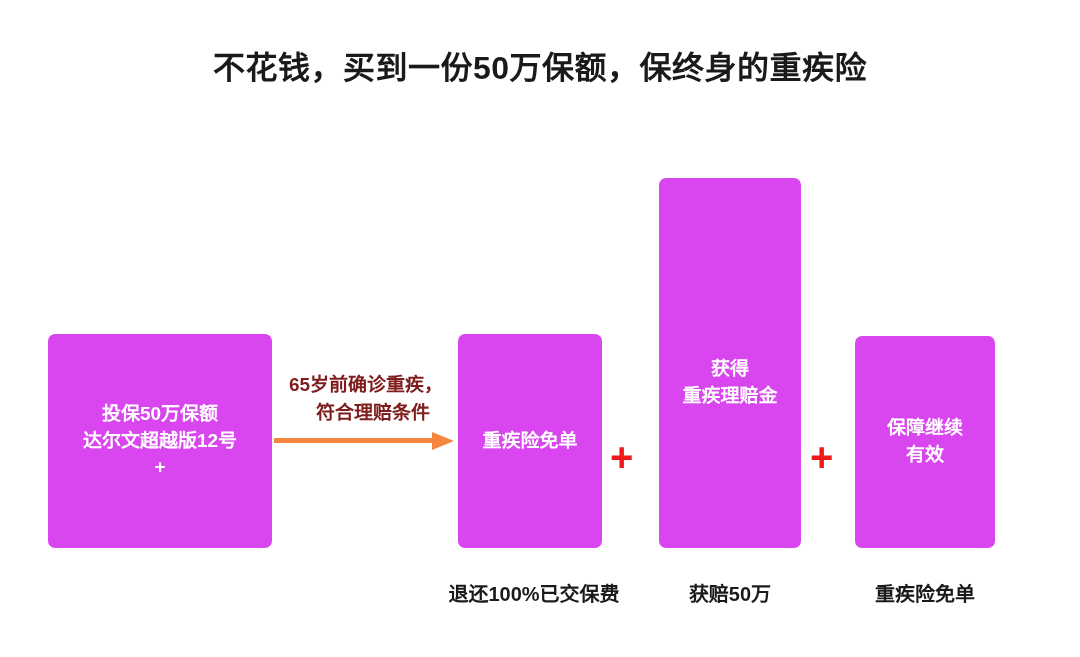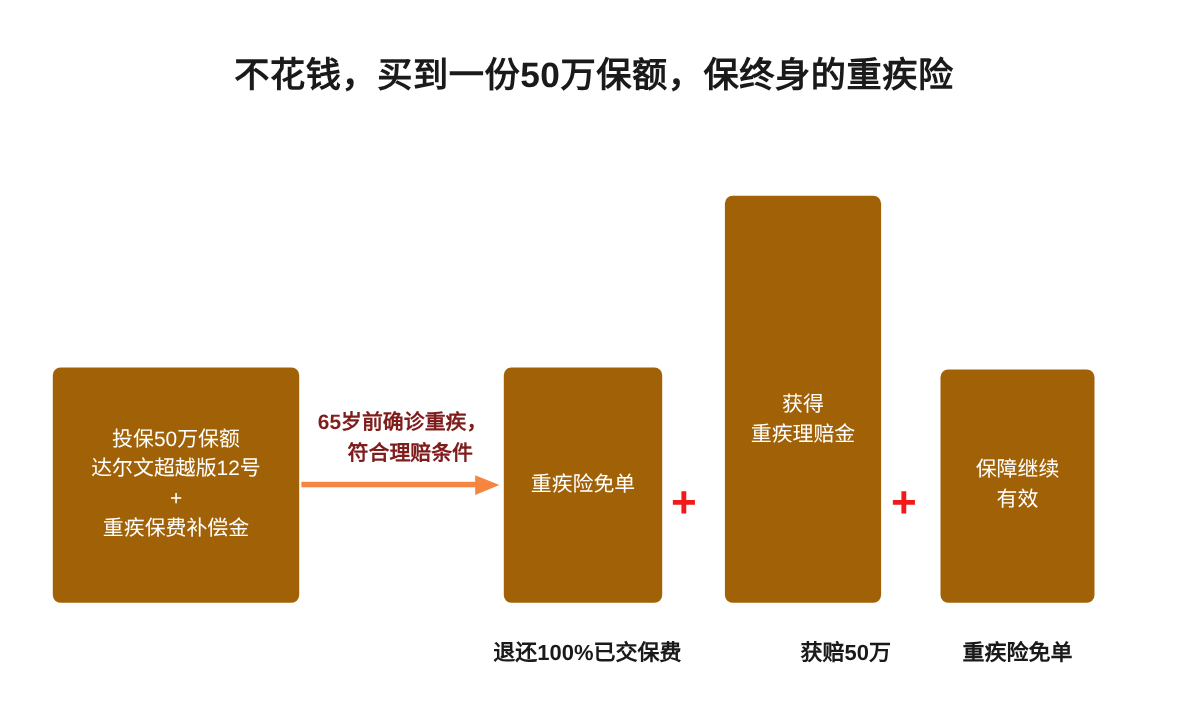--- a/index.html
+++ b/index.html
@@ -30,29 +30,29 @@
     font-size: 32px;
     font-weight: bold;
     color: #1a1a1a;
     letter-spacing: 0.5px;
     white-space: nowrap;
   }
 
   
   .obox {
     position: absolute;
-    background: #a16207;
+    background: #d946ef;
     border-radius: 7px;
     box-sizing: border-box;
     display: flex;
     flex-direction: column;
     justify-content: center;
     align-items: center;
     color: #ffffff;
-    font-weight: normal;
+    font-weight: bold;
     font-size: 19px;
     line-height: 1.42;
     text-align: center;
     padding: 4px 6px;
   }
   .obox .line { display: block; white-space: nowrap; }
   .obox.top-aligned {
     justify-content: flex-start;
   }
 
@@ -147,35 +147,34 @@
     position: absolute;
     text-align: center;
     font-size: 20px;
     font-weight: bold;
     color: #1a1a1a;
     line-height: 1.5;
   }
   .caption .line { display: block; white-space: nowrap; }
   #cap-product  { left: 20px;  top: 562px; width: 280px; }
   #cap-waiver   { left: 408px; top: 579px; width: 252px; }
-  #cap-payout   { left: 650px; top: 579px; width: 160px; text-align: right; }
+  #cap-payout   { left: 650px; top: 579px; width: 160px; }
   #cap-coverage { left: 840px; top: 579px; width: 170px; }
 </style>
 </head>
 <body>
 
 <div id="canvas">
 
   <div class="title">不花钱，买到一份50万保额，保终身的重疾险</div>
 
   <div class="obox" id="box-product">
     <span class="line">投保50万保额</span>
     <span class="line">达尔文超越版12号</span>
     <span class="line">+</span>
-    <span class="line">重疾保费补偿金</span>
   </div>
 
   <div class="arrow-label">
     <span class="line l1">65岁前确诊重疾，</span>
     <span class="line l2">符合理赔条件</span>
   </div>
   <div id="arrow">
     <div class="shaft"></div>
     <div class="head"></div>
   </div>

